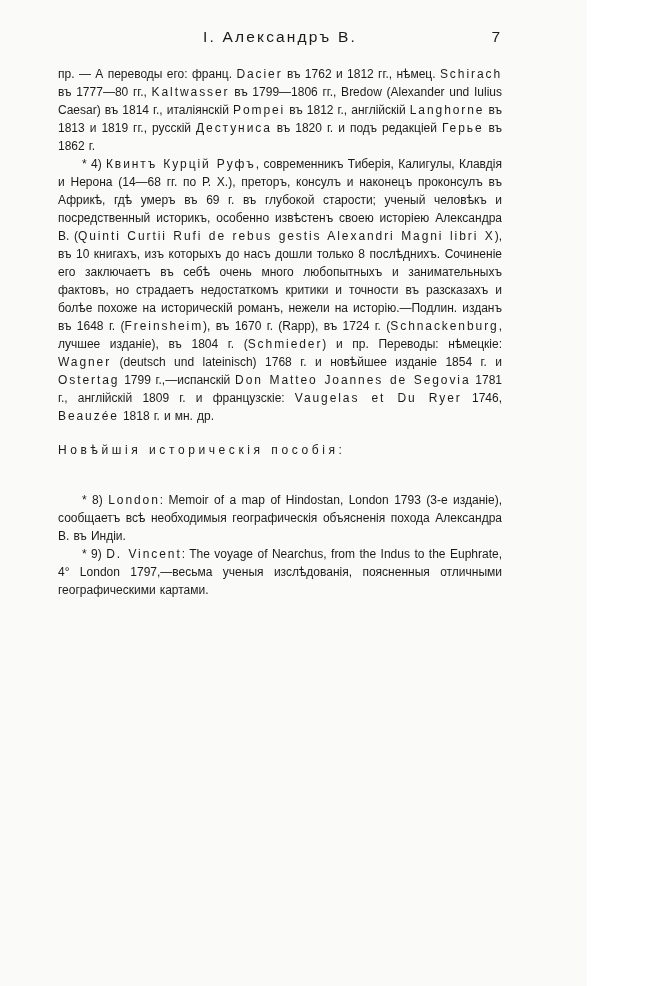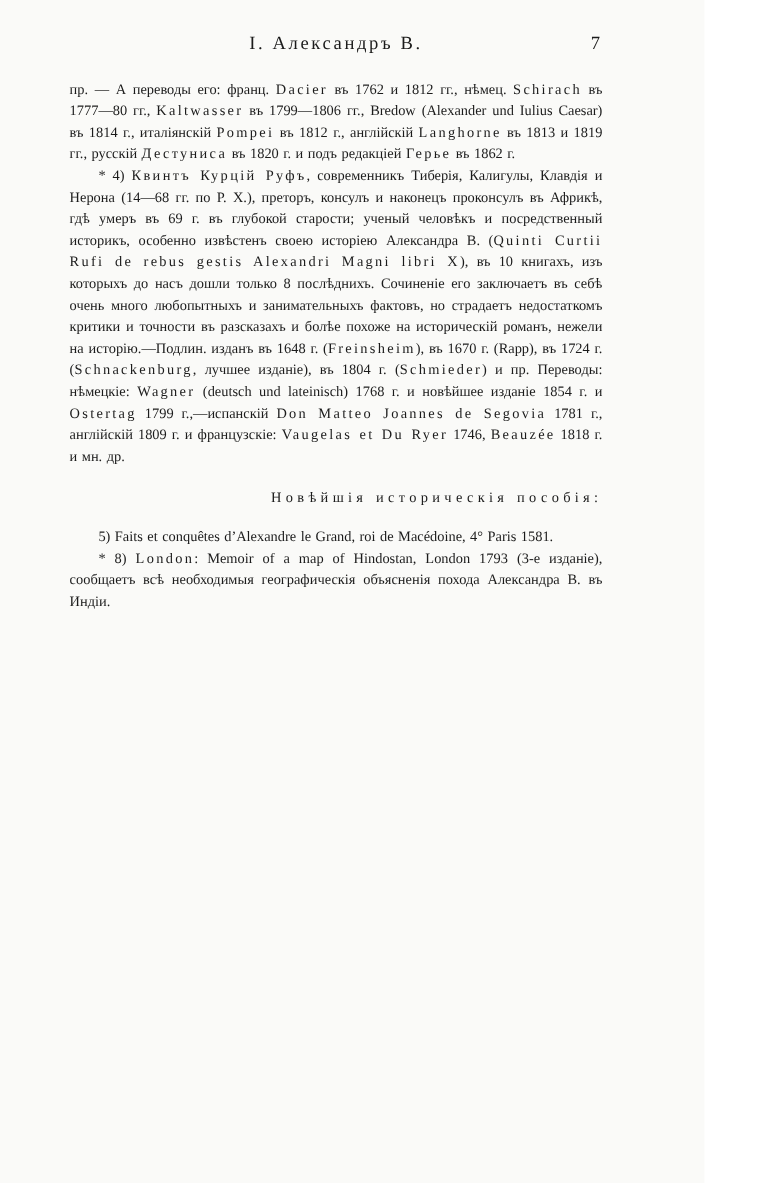--- a/index.html
+++ b/index.html
@@ -7,21 +7,21 @@
     padding: 0;
     background: #ffffff;
   }
   .page {
     position: relative;
     width: 587px;
     height: 986px;
     box-sizing: border-box;
     background: #fafaf8;
     color: #1b1b1b;
-    font-family: Liberation Serif, serif;
+    font-family: Liberation Sans, sans-serif;
     padding: 28px 85px 0 58px;
     overflow: hidden;
   }
   .running-head {
     position: relative;
     height: 22px;
     margin-bottom: 15px;
   }
   .head-title {
     display: block;
@@ -38,35 +38,35 @@
   .body-text p {
     margin: 0;
     text-align: justify;
     font-size: 12px;
     line-height: 18px;
     word-spacing: 0.06em;
   }
   .body-text p.continuation { text-indent: 0; }
   .body-text p.indent { text-indent: 24px; }
   .body-text p.heading {
-    text-align: right;
+    text-align: left;
     text-indent: 0;
-    margin: 16px 0 15px 0;
+    margin: 16px 0 32px 0;
     letter-spacing: 0.30em;
   }
   .sp { letter-spacing: 0.16em; }
 </style>
 </head>
 <body>
 
 <div class="page">
   <div class="running-head">
     <span class="head-title">І. Александръ В.</span>
     <span class="page-num">7</span>
   </div>
   <div class="body-text">
       <p class="continuation"><span>пр. — А переводы его: франц. </span><span class="sp">Dacier</span><span> въ 1762 и 1812 гг., нѣмец. </span><span class="sp">Schirach</span><span> въ 1777—80 гг., </span><span class="sp">Kaltwasser</span><span> въ 1799—1806 гг., Bredow (Alexander und Iulius Caesar) въ 1814 г., италіянскій </span><span class="sp">Pompei</span><span> въ 1812 г., англійскій </span><span class="sp">Langhorne</span><span> въ 1813 и 1819 гг., русскій </span><span class="sp">Дестуниса</span><span> въ 1820 г. и подъ редакціей </span><span class="sp">Герье</span><span> въ 1862 г.</span></p>
       <p class="indent"><span>* 4) </span><span class="sp">Квинтъ Курцій Руфъ</span><span>, современникъ Тиберія, Калигулы, Клавдія и Нерона (14—68 гг. по Р. Х.), преторъ, консулъ и наконецъ проконсулъ въ Африкѣ, гдѣ умеръ въ 69 г. въ глубокой старости; ученый человѣкъ и посредственный историкъ, особенно извѣстенъ своею исторіею Александра В. (</span><span class="sp">Quinti Curtii Rufi de rebus gestis Alexandri Magni libri X</span><span>), въ 10 книгахъ, изъ которыхъ до насъ дошли только 8 послѣднихъ. Сочиненіе его заключаетъ въ себѣ очень много любопытныхъ и занимательныхъ фактовъ, но страдаетъ недостаткомъ критики и точности въ разсказахъ и болѣе похоже на историческій романъ, нежели на исторію.—Подлин. изданъ въ 1648 г. (</span><span class="sp">Freinsheim</span><span>), въ 1670 г. (Rapp), въ 1724 г. (</span><span class="sp">Schnackenburg</span><span>, лучшее изданіе), въ 1804 г. (</span><span class="sp">Schmieder</span><span>) и пр. Переводы: нѣмецкіе: </span><span class="sp">Wagner</span><span> (deutsch und lateinisch) 1768 г. и новѣйшее изданіе 1854 г. и </span><span class="sp">Ostertag</span><span> 1799 г.,—испанскій </span><span class="sp">Don Matteo Joannes de Segovia</span><span> 1781 г., англійскій 1809 г. и французскіе: </span><span class="sp">Vaugelas et Du Ryer</span><span> 1746, </span><span class="sp">Beauzée</span><span> 1818 г. и мн. др.</span></p>
       <p class="heading"><span>Новѣйшія историческія пособія:</span></p>
-      <p class="indent"><span>5) Faits et conquêtes d’Alexandre le Grand, roi de Macédoine, 4° Paris 1581.</span></p>
       <p class="indent"><span>* 8) </span><span class="sp">London</span><span>: Memoir of a map of Hindostan, London 1793 (3-е изданіе), сообщаетъ всѣ необходимыя географическія объясненія похода Александра В. въ Индіи.</span></p>
+      <p class="indent"><span>* 9) </span><span class="sp">D. Vincent</span><span>: The voyage of Nearchus, from the Indus to the Euphrate, 4° London 1797,—весьма ученыя изслѣдованія, поясненныя отличными географическими картами.</span></p>
     </div>
 </div>
 
 </body></html>

